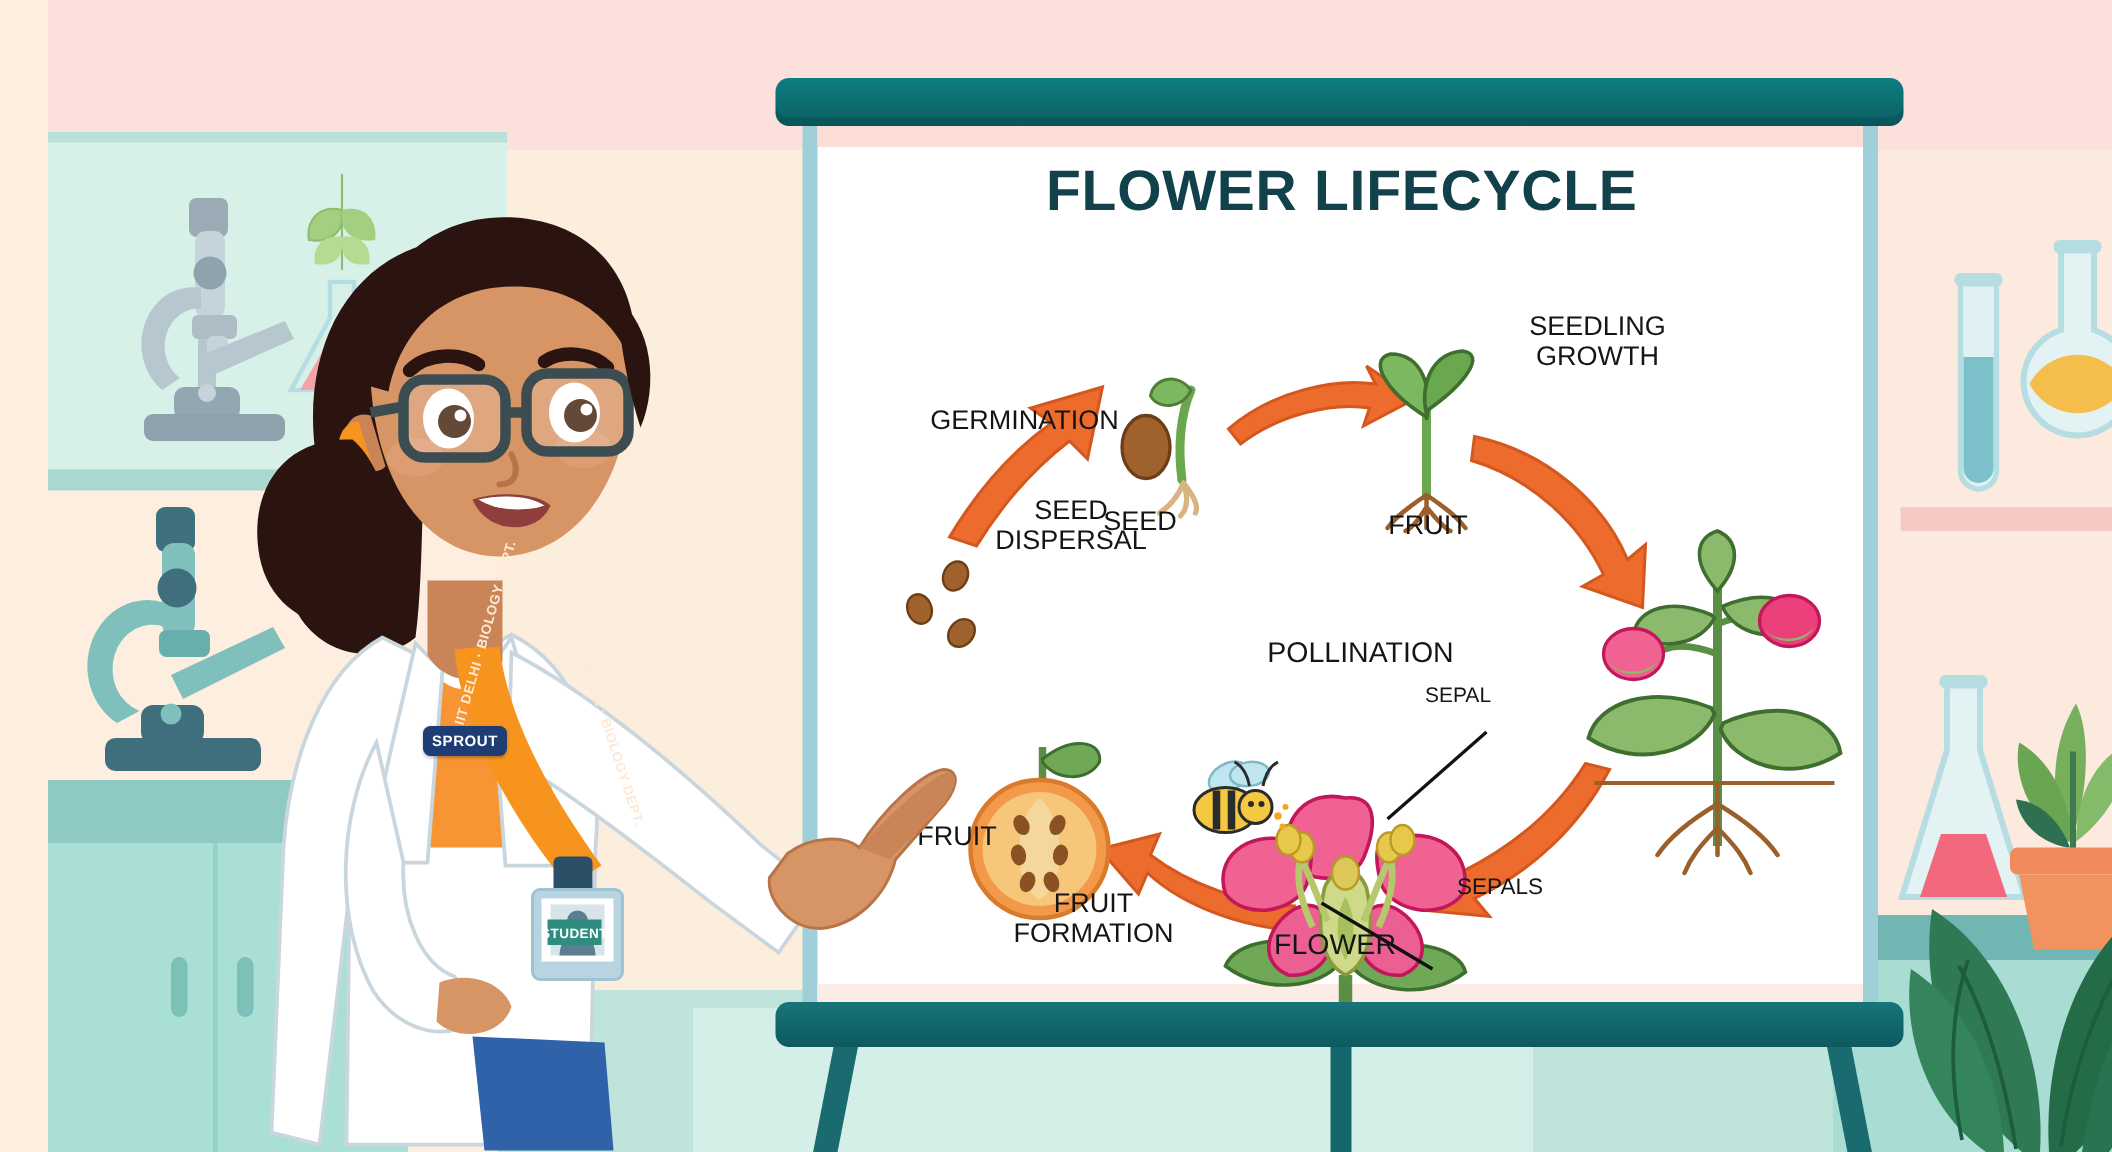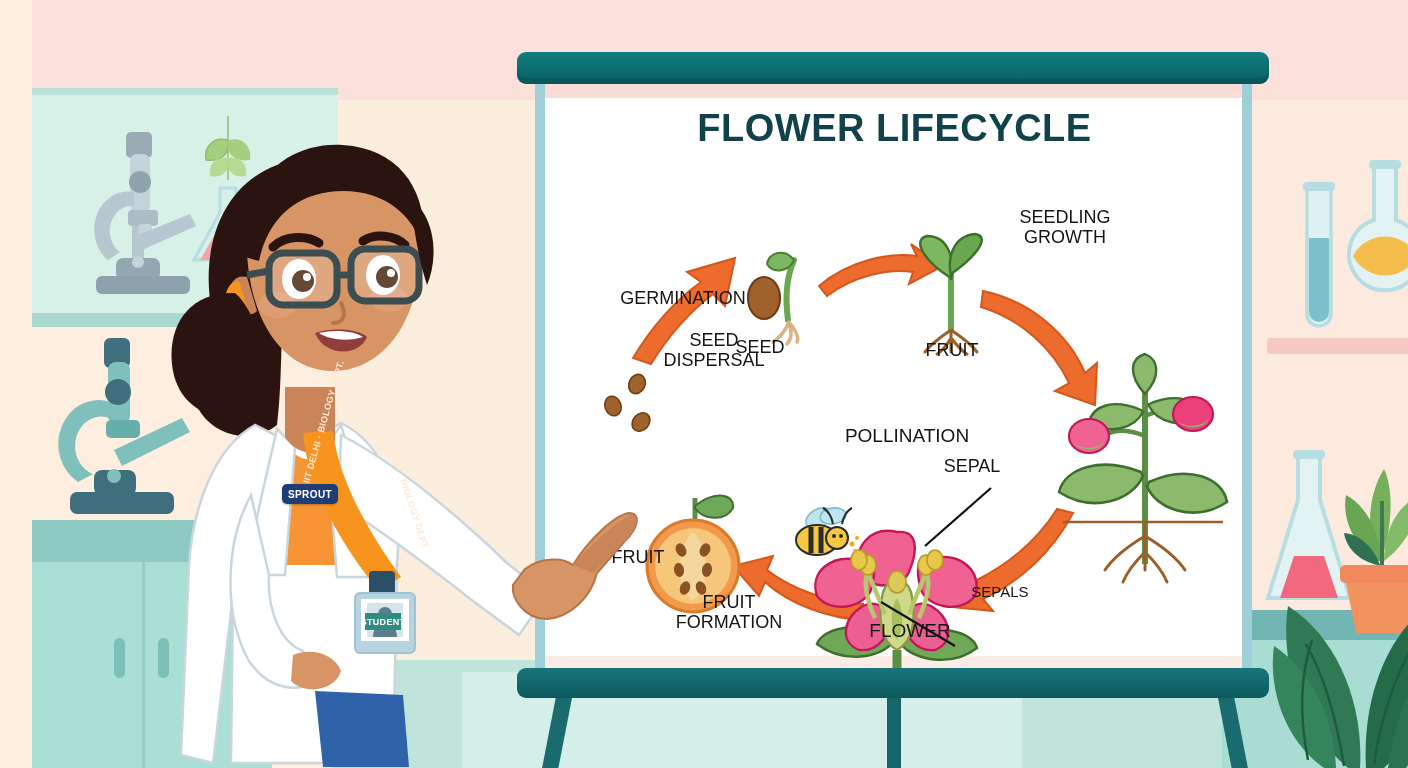--- a/index.html
+++ b/index.html
@@ -308,29 +308,29 @@
       <ellipse cx="44" cy="50" rx="8" ry="10" fill="#a0622d" stroke="#6d3f17" stroke-width="1.6" transform="rotate(40 44 50)"></ellipse>
     </svg>
 
     <svg class="art" style="left:400px;top:432px;" width="80" height="70">
       <path d="M74 4 L8 62" stroke="#111" stroke-width="2.2" fill="none"></path>
     </svg>
     <svg class="art" style="left:360px;top:546px;" width="85" height="56">
       <path d="M4 4 L78 48" stroke="#111" stroke-width="2.2" fill="none"></path>
     </svg>
 
-    <div class="lbl" style="left:76px;  top:236px; width:180px; font-size:18px;">GERMINATION</div>
+    <div class="lbl" style="left:76px;  top:218px; width:180px; font-size:18px;">GERMINATION</div>
     <div class="lbl" style="left:188px; top:285px; width:110px; font-size:18px;">SEED</div>
     <div class="lbl" style="left:370px; top:288px; width:130px; font-size:18px;">FRUIT</div>
     <div class="lbl" style="left:468px; top:155px; width:160px; font-size:18px;">SEEDLING
 GROWTH</div>
     <div class="lbl" style="left:300px; top:373px; width:180px; font-size:19px;">POLLINATION</div>
-    <div class="lbl" style="left:400px; top:404px; width:110px; font-size:18px;">SEPAL</div>
+    <div class="lbl" style="left:400px; top:404px; width:110px; font-size:14px;">SEPAL</div>
     <div class="lbl" style="left:428px; top:532px; width:110px; font-size:15px;">SEPALS</div>
-    <div class="lbl" style="left:328px; top:568px; width:130px; font-size:19px;">FLOWER</div>
+    <div class="lbl" style="left:308px; top:568px; width:130px; font-size:19px;">FLOWER</div>
     <div class="lbl" style="left:66px;  top:495px; width:110px; font-size:18px;">FRUIT</div>
     <div class="lbl" style="left:122px; top:540px; width:180px; font-size:18px;">FRUIT
 FORMATION</div>
     <div class="lbl" style="left:112px; top:278px; width:170px; font-size:18px;">SEED
 DISPERSAL</div>
 
     <div class="bar-top"></div>
     <div class="bar-bot"></div>
     <div class="leg leg-l"></div>
     <div class="leg leg-r"></div>

